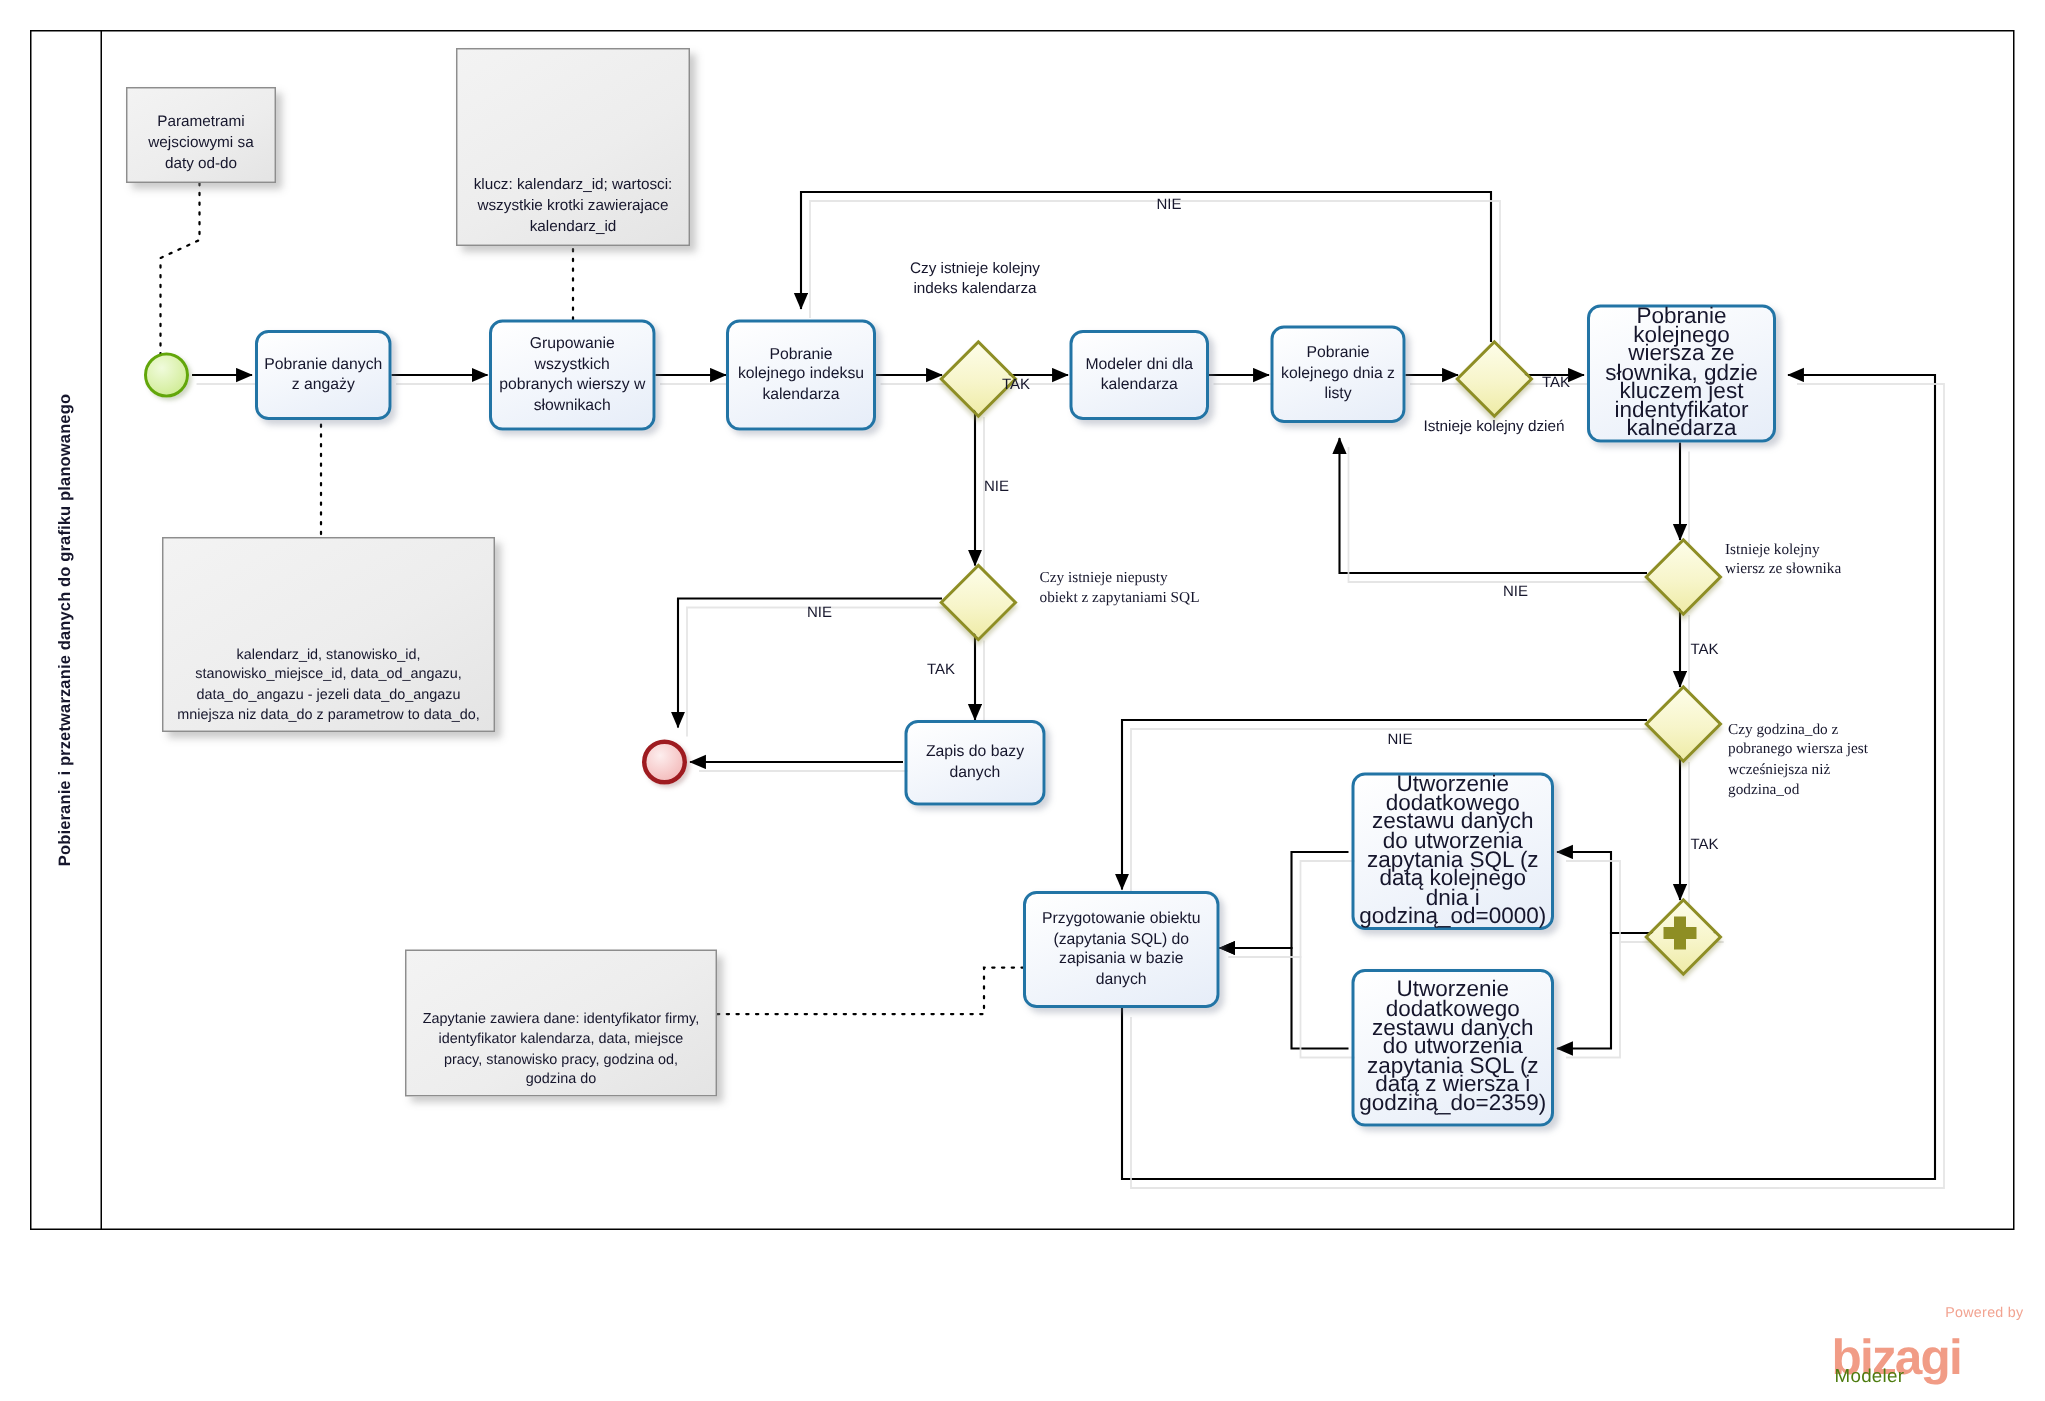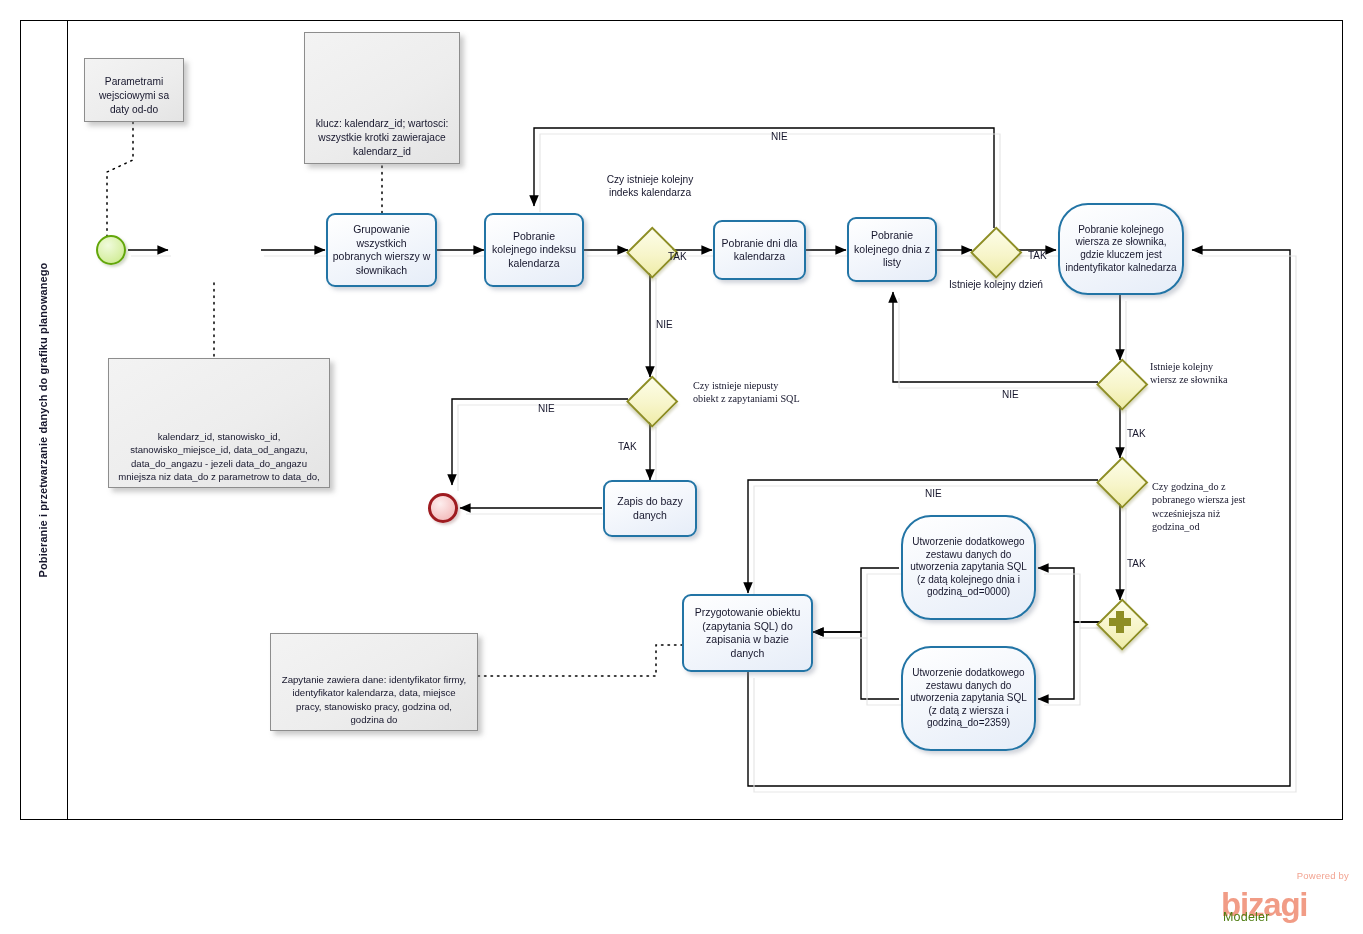--- a/index.html
+++ b/index.html
@@ -30,21 +30,21 @@
   
   .task{
     position:absolute;box-sizing:border-box;
     border:2px solid #2274A5;border-radius:9px;
     background:linear-gradient(160deg,#ffffff 0%,#f4f7fc 45%,#e6edf8 100%);
     box-shadow:3px 3px 4px rgba(120,130,150,.35);
     display:flex;align-items:center;justify-content:center;
     text-align:center;font-size:10.5px;line-height:13.5px;color:#16162c;
     padding:2px 4px;
   }
-  .task.small{font-size:10px;line-height:12.6px;border-radius:30px;}
+  .task.small{font-size:15px;line-height:12.6px;}
 
   
   .note{
     position:absolute;box-sizing:border-box;
     border:1px solid #8d8d8d;
     background:linear-gradient(150deg,#f3f3f3 0%,#ededed 55%,#e4e4e4 100%);
     box-shadow:4px 4px 5px rgba(140,140,140,.45);
     display:flex;align-items:flex-end;justify-content:center;
     text-align:center;font-size:10.2px;line-height:14px;color:#16162c;
     padding:4px 8px;
@@ -219,31 +219,34 @@
   </div>
 
   <div class="note tight" style="left:270px;top:633px;width:208px;height:98px;">
     <span>Zapytanie zawiera dane: identyfikator firmy, identyfikator kalendarza, data, miejsce pracy, stanowisko pracy, godzina od, godzina do</span>
   </div>
 
   <div class="ev ev-start" style="left:96px;top:235px;"></div>
 
   <div class="ev ev-end" style="left:428px;top:493px;"></div>
 
+  <div class="task" style="left:170px;top:220px;width:91px;height:60px;">
+    <span>Pobranie danych z angaży</span>
+  </div>
 
   <div class="task" style="left:326px;top:213px;width:111px;height:74px;">
     <span>Grupowanie wszystkich pobranych wierszy w słownikach</span>
   </div>
 
   <div class="task" style="left:484px;top:213px;width:100px;height:74px;">
     <span>Pobranie kolejnego indeksu kalendarza</span>
   </div>
 
   <div class="task" style="left:713px;top:220px;width:93px;height:60px;">
-    <span>Pobranie dni dla kalendarza</span>
+    <span>Modeler dni dla kalendarza</span>
   </div>
 
   <div class="task" style="left:847px;top:217px;width:90px;height:65px;">
     <span>Pobranie kolejnego dnia z listy</span>
   </div>
 
   <div class="task small" style="left:1058px;top:203px;width:126px;height:92px;">
     <span>Pobranie kolejnego wiersza ze słownika, gdzie kluczem jest indentyfikator kalnedarza</span>
   </div>
 

